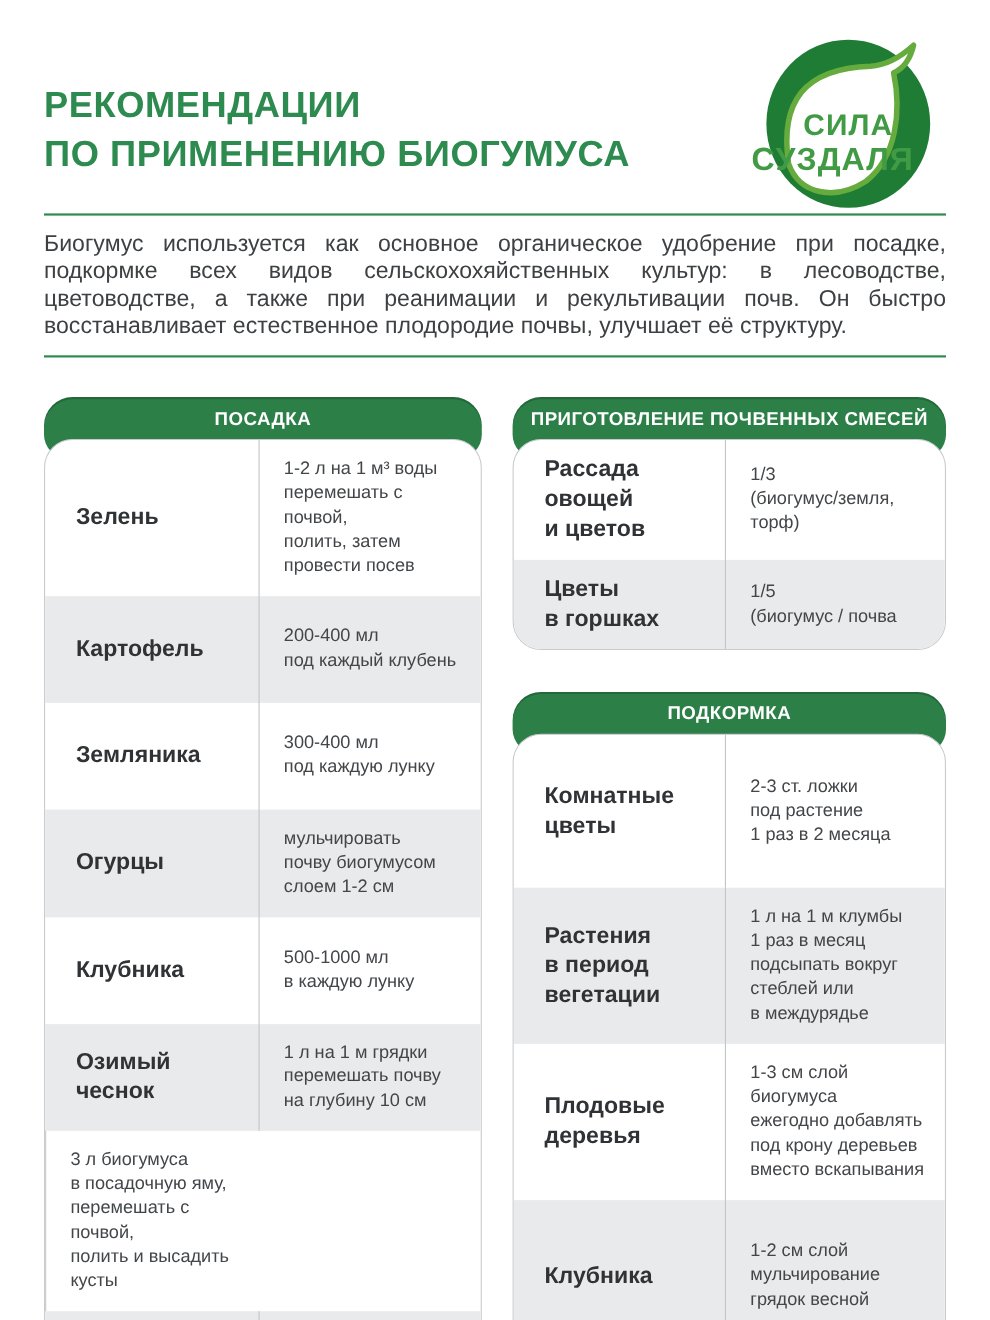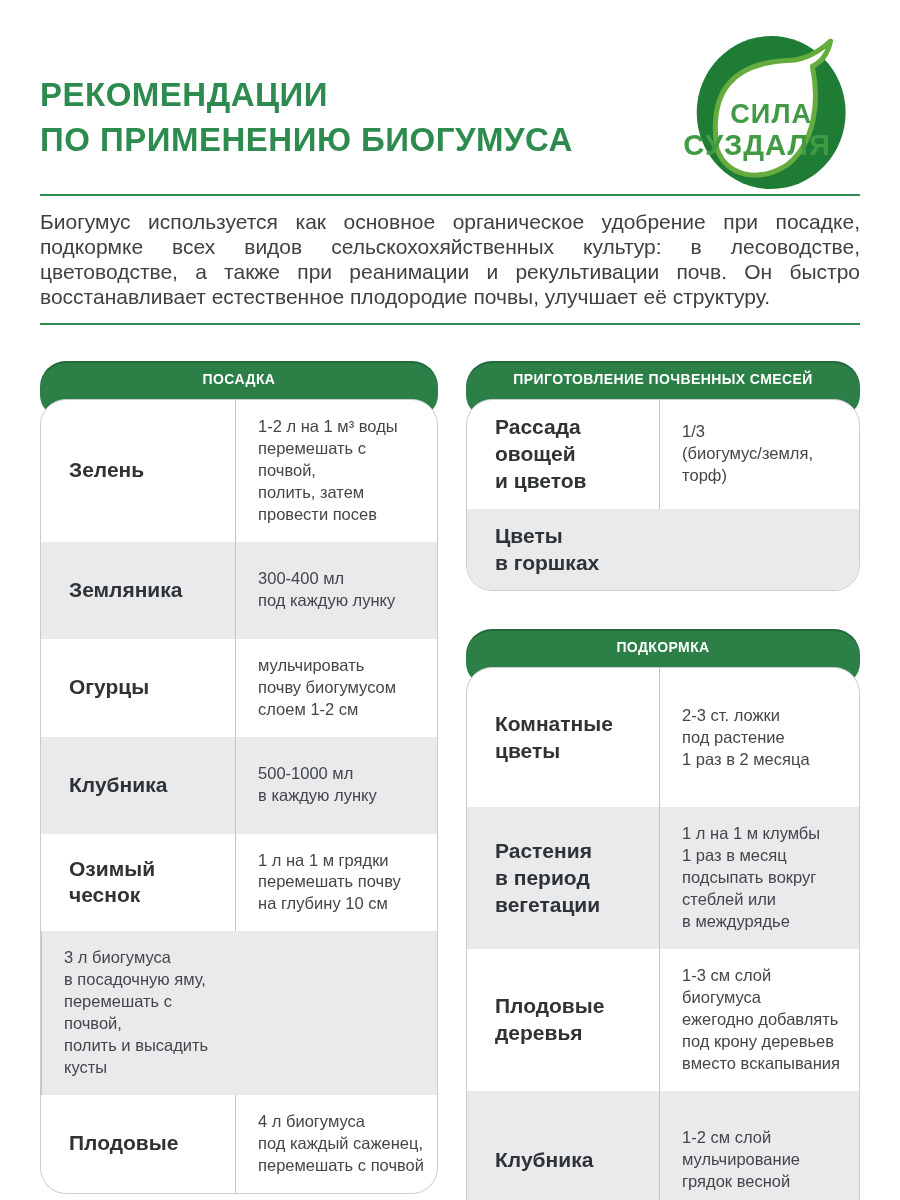--- a/index.html
+++ b/index.html
@@ -37,21 +37,21 @@
   .col-left  { width: 398px; }
   .col-right { width: 394px; display: flex; flex-direction: column; gap: 38px; }
 
   .table { width: 100%; }
   .thead {
     height: 56px;
     background: #2b7f47;
     border-radius: 26px 26px 22px 22px;
     box-shadow: inset 0 2px 0 rgba(0,0,0,0.18);
     color: #ffffff; font-weight: bold;
-    font-size: 14px; letter-spacing: 0.4px;
+    font-size: 17px; letter-spacing: 0.4px;
     display: flex; justify-content: center;
     padding-top: 10px;
   }
   .tbody {
     background: #ffffff;
     border: 1px solid #c9cbce;
     border-radius: 26px;
     margin-top: -18px;
     overflow: hidden;
     position: relative;
@@ -114,20 +114,25 @@
         <div class="thead">ПОСАДКА</div>
         <div class="tbody">
           <div class="row">
             <div class="cell label">Зелень</div>
             <div class="cell value">1-2 л на 1 м³ воды
 перемешать с почвой,
 полить, затем
 провести посев</div>
           </div>
           <div class="row">
+            <div class="cell label">Картофель</div>
+            <div class="cell value">200-400 мл
+под каждый клубень</div>
+          </div>
+          <div class="row">
             <div class="cell label">Земляника</div>
             <div class="cell value">300-400 мл
 под каждую лунку</div>
           </div>
           <div class="row">
             <div class="cell label">Огурцы</div>
             <div class="cell value">мульчировать
 почву биогумусом
 слоем 1-2 см</div>
           </div>
@@ -168,20 +173,22 @@
           <div class="row">
             <div class="cell label">Рассада овощей
 и цветов</div>
             <div class="cell value">1/3
 (биогумус/земля,
 торф)</div>
           </div>
           <div class="row">
             <div class="cell label">Цветы
 в горшках</div>
+            <div class="cell value">1/5
+(биогумус / почва</div>
           </div>
         </div>
       </section>
 
       <section class="table podkormka">
         <div class="thead">ПОДКОРМКА</div>
         <div class="tbody">
           <div class="row">
             <div class="cell label">Комнатные
 цветы</div>

